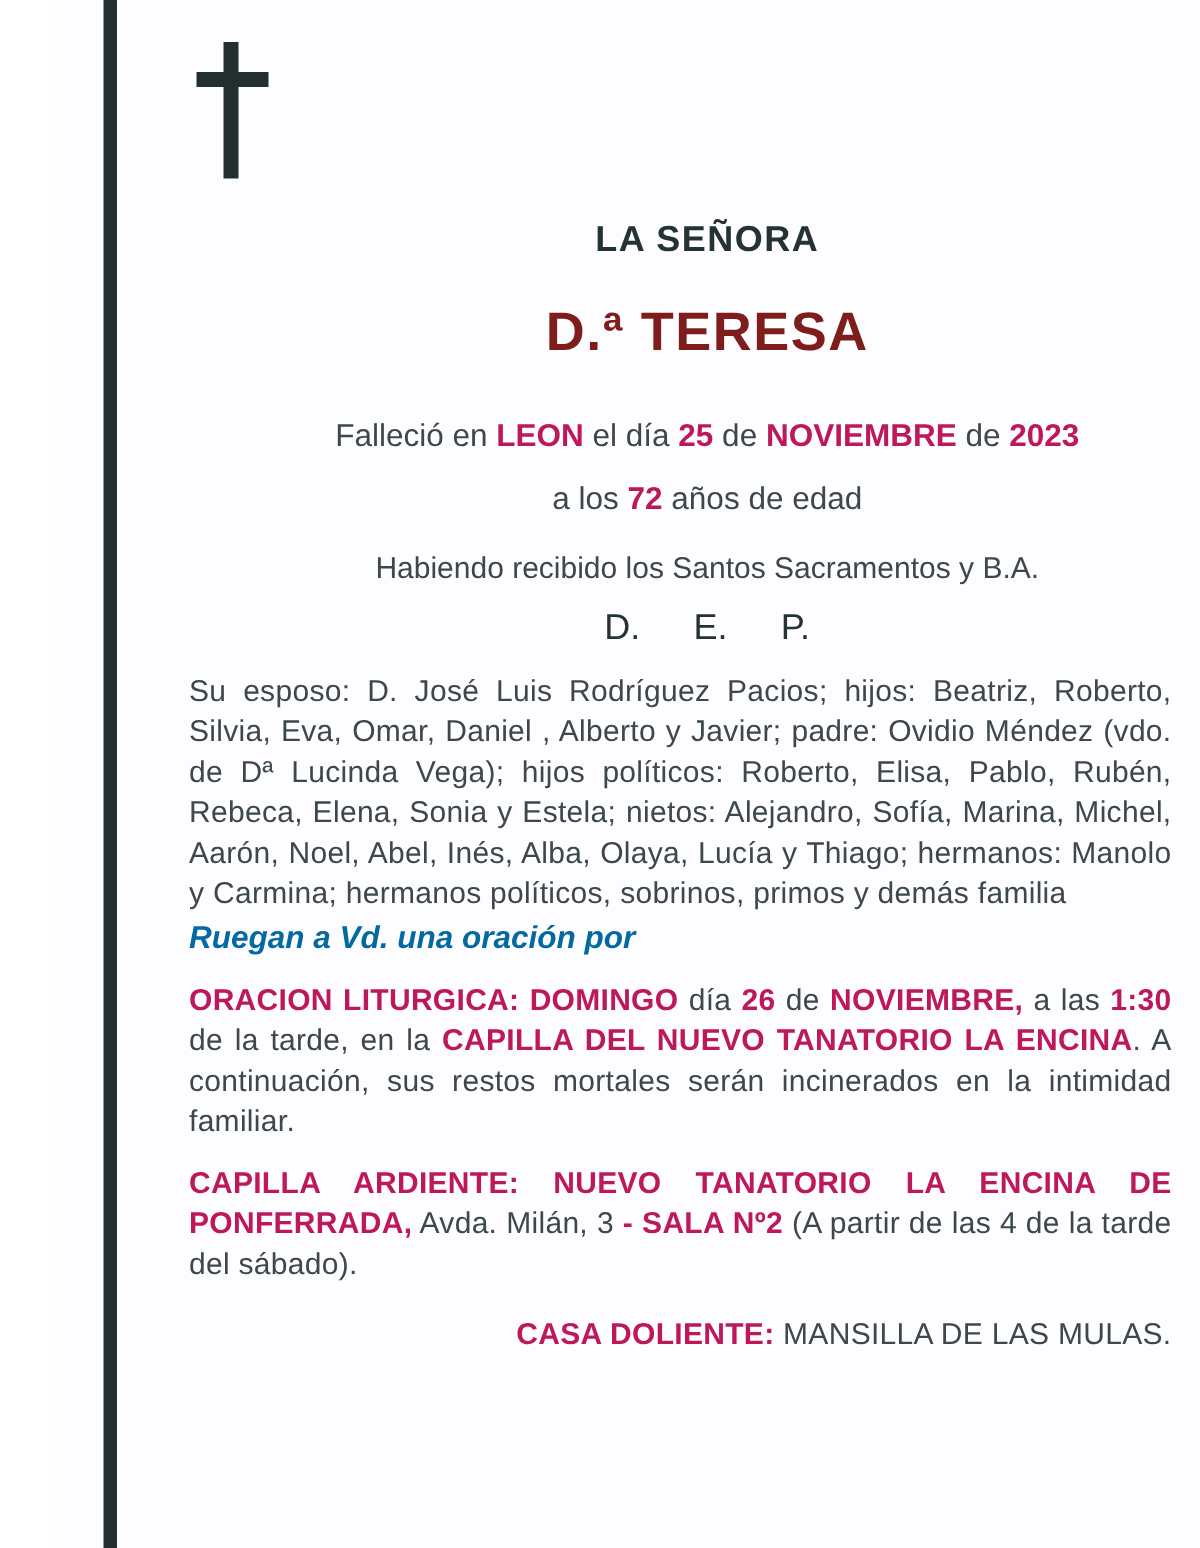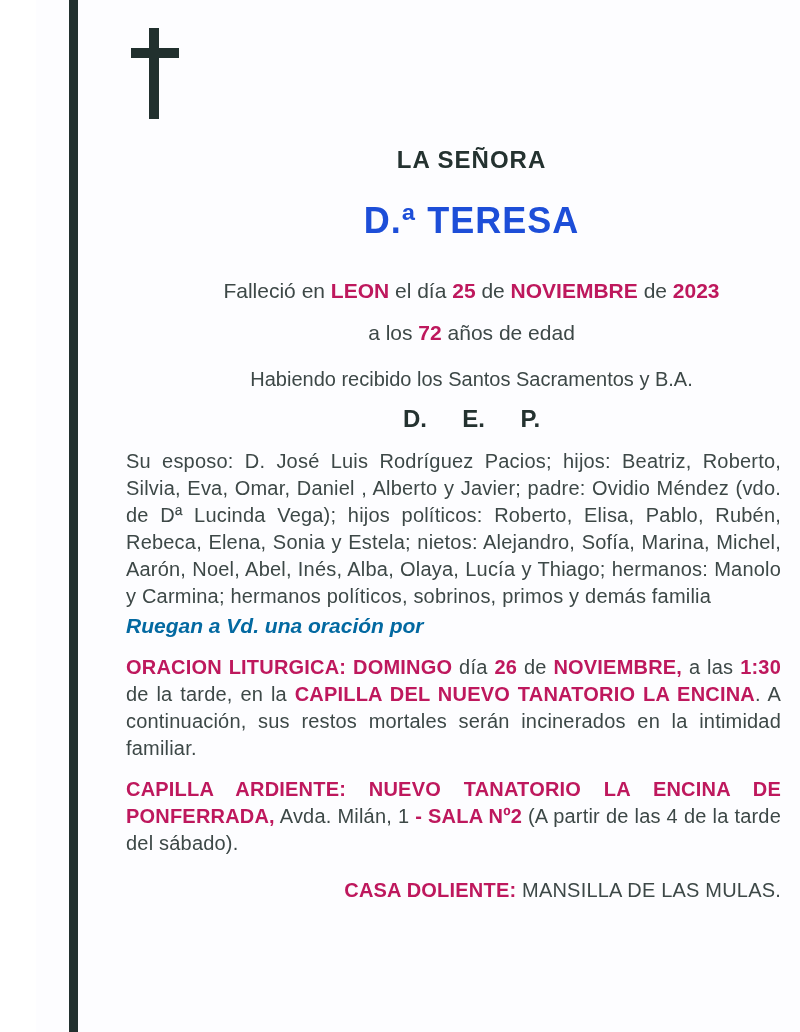--- a/index.html
+++ b/index.html
@@ -67,21 +67,21 @@
     font-weight: bold;
     letter-spacing: 1px;
     color: #243230;
   }
   .deceased-name {
     margin-top: 22px;
     font-size: 36px;
     line-height: 50px;
     font-weight: bold;
     letter-spacing: 1px;
-    color: #1d4ed8;
+    color: #7f1d1d;
   }
   .died-line {
     margin-top: 32px;
     font-size: 21px;
     line-height: 26px;
     color: #3d4847;
   }
   .age-line {
     margin-top: 16px;
     font-size: 21px;
@@ -89,21 +89,21 @@
   }
   .sacraments-line {
     margin-top: 20px;
     font-size: 20px;
     line-height: 26px;
   }
   .dep {
     margin-top: 14px;
     font-size: 24px;
     line-height: 26px;
-    font-weight: bold;
+    font-weight: normal;
     word-spacing: 1.2em;
     color: #243230;
   }
   .family-paragraph {
     margin-top: 16px;
     font-size: 20px;
     line-height: 27px;
     text-align: justify;
     letter-spacing: 0.2px;
   }
@@ -153,18 +153,18 @@
     </div>
 
     <div class="family-paragraph">Su esposo: D. José Luis Rodríguez Pacios; hijos: Beatriz, Roberto, Silvia, Eva, Omar, Daniel , Alberto y Javier; padre: Ovidio Méndez (vdo. de Dª Lucinda Vega); hijos políticos: Roberto, Elisa, Pablo, Rubén, Rebeca, Elena, Sonia y Estela; nietos: Alejandro, Sofía, Marina, Michel, Aarón, Noel, Abel, Inés, Alba, Olaya, Lucía y Thiago; hermanos: Manolo y Carmina; hermanos políticos, sobrinos, primos y demás familia</div>
 
     <div class="prayer">
       <div>Ruegan a Vd. una oración por</div>
     </div>
 
     <div class="service-paragraph oracion"><span class="b">ORACION LITURGICA: DOMINGO</span><span> día </span><span class="b">26</span><span> de </span><span class="b">NOVIEMBRE,</span><span> a las </span><span class="b">1:30</span><span> de la tarde, en la </span><span class="b">CAPILLA DEL NUEVO TANATORIO LA ENCINA</span><span>. A continuación, sus restos mortales serán incinerados en la intimidad familiar.</span></div>
 
-    <div class="service-paragraph capilla"><span class="b">CAPILLA ARDIENTE: NUEVO TANATORIO LA ENCINA DE PONFERRADA,</span><span> Avda. Milán, 1 </span><span class="b">- SALA Nº2</span><span> (A partir de las 4 de la tarde del sábado).</span></div>
+    <div class="service-paragraph capilla"><span class="b">CAPILLA ARDIENTE: NUEVO TANATORIO LA ENCINA DE PONFERRADA,</span><span> Avda. Milán, 3 </span><span class="b">- SALA Nº2</span><span> (A partir de las 4 de la tarde del sábado).</span></div>
 
     <div class="service-paragraph casa"><span class="b">CASA DOLIENTE:</span><span> MANSILLA DE LAS MULAS.</span></div>
 
   </div>
 </div>
 
 </body></html>

